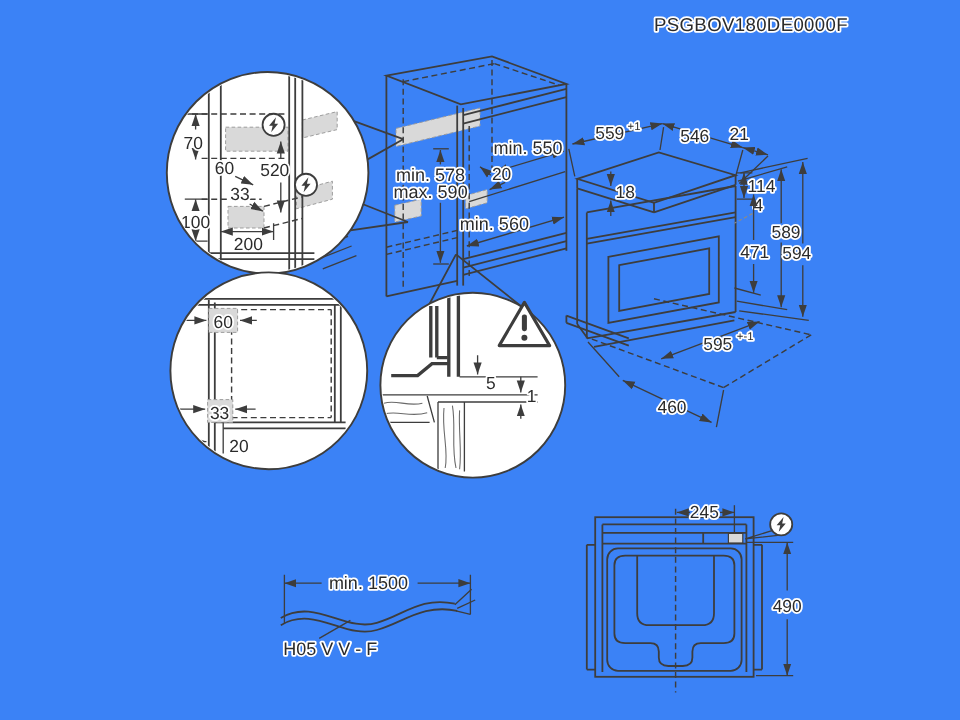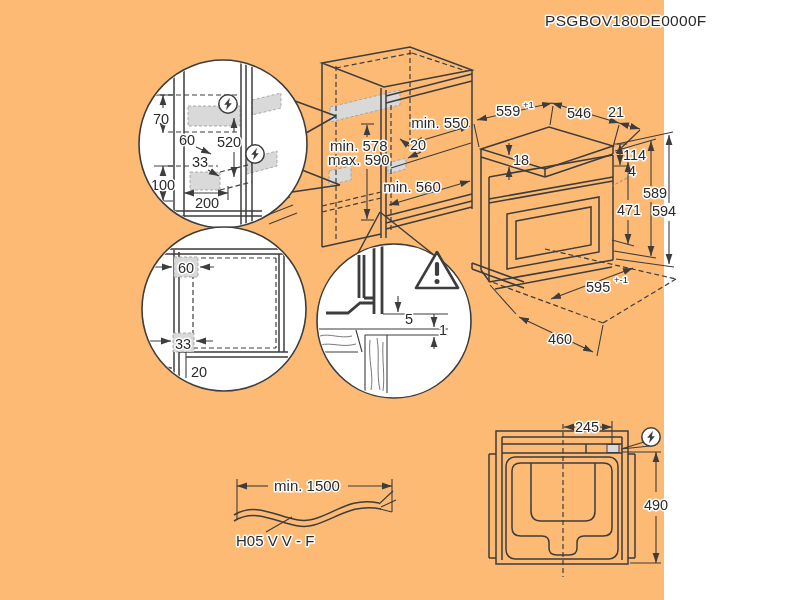--- a/index.html
+++ b/index.html
@@ -1,16 +1,16 @@
 <!DOCTYPE html>
 <html><head>
 <meta charset="utf-8">
 <style>
   html,body{margin:0;padding:0;background:#ffffff;}
-  .stage{width:664px;height:600px;background:#fdba74;position:relative;font-family:"Liberation Sans",sans-serif;}
+  .stage{width:800px;height:600px;background:#3b82f6;position:relative;font-family:"Liberation Sans",sans-serif;}
   svg{display:block;}
   svg text{font-family:"Liberation Sans",sans-serif;fill:#2b2b2b;
            paint-order:stroke;stroke:#ffffff;stroke-width:3px;stroke-linejoin:round;}
   .dim{font-size:14.5px;}
   .dims{font-size:9.5px;}
   .lbl{font-size:15px;}
   .ttl{font-size:15.5px;letter-spacing:.3px;}
   .ln{stroke:#3d3d3d;fill:none;stroke-width:1.5;}
   .lt{stroke:#3d3d3d;fill:none;stroke-width:1.1;}
   .tk{stroke:#3d3d3d;fill:none;stroke-width:2.8;}

